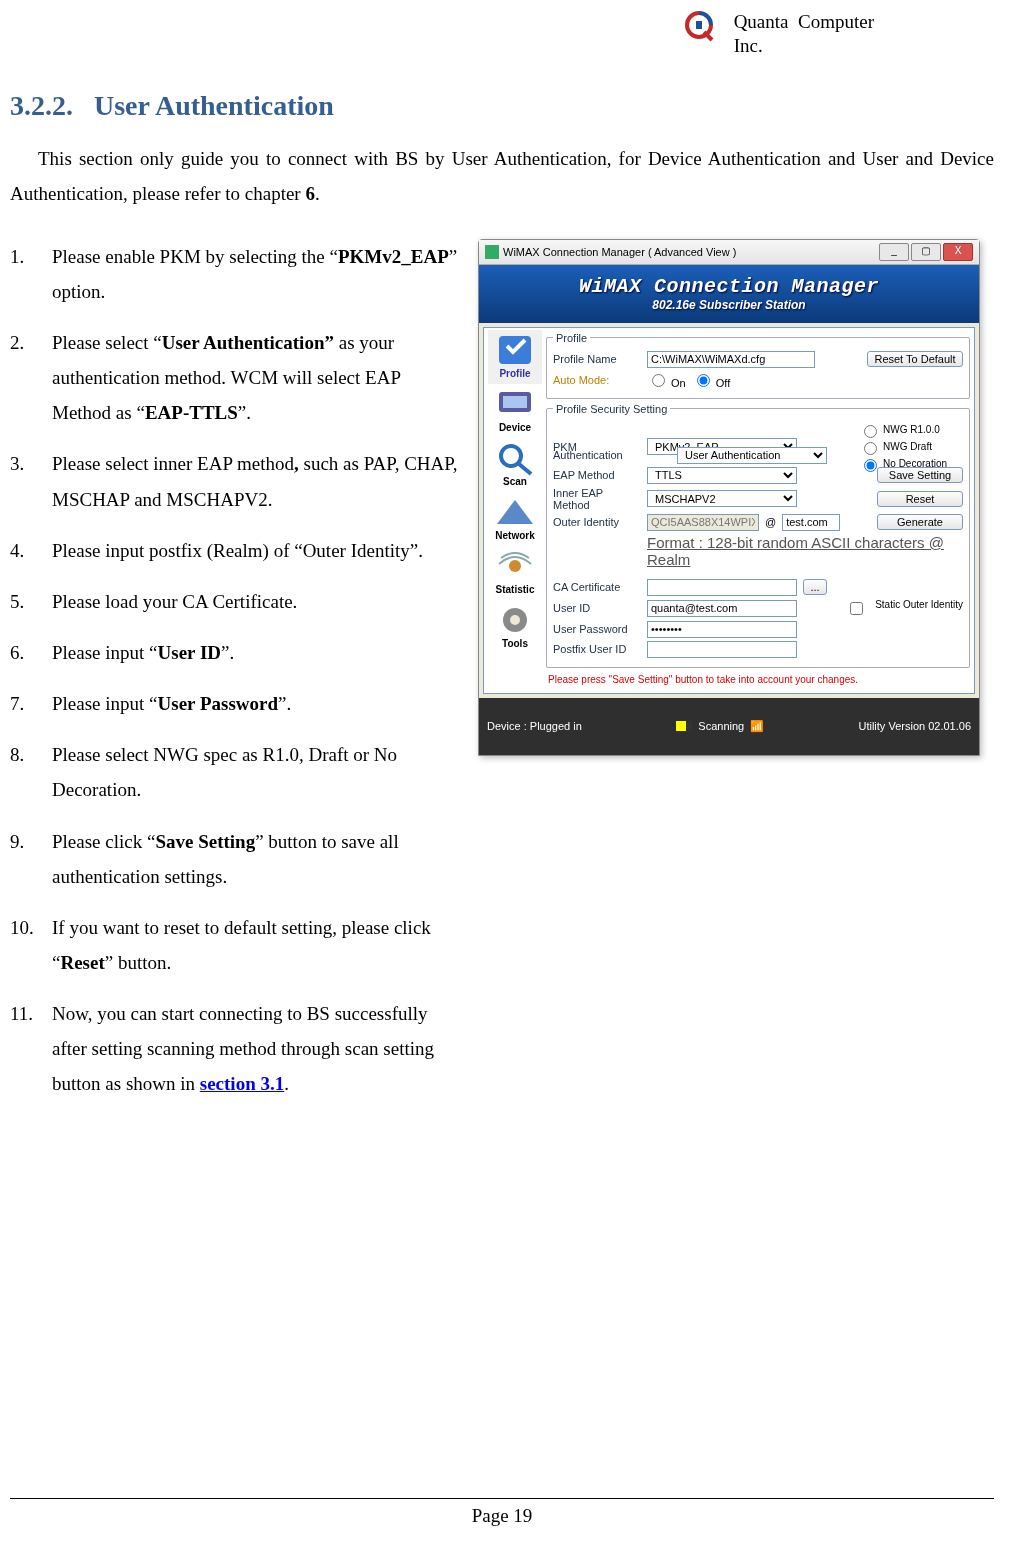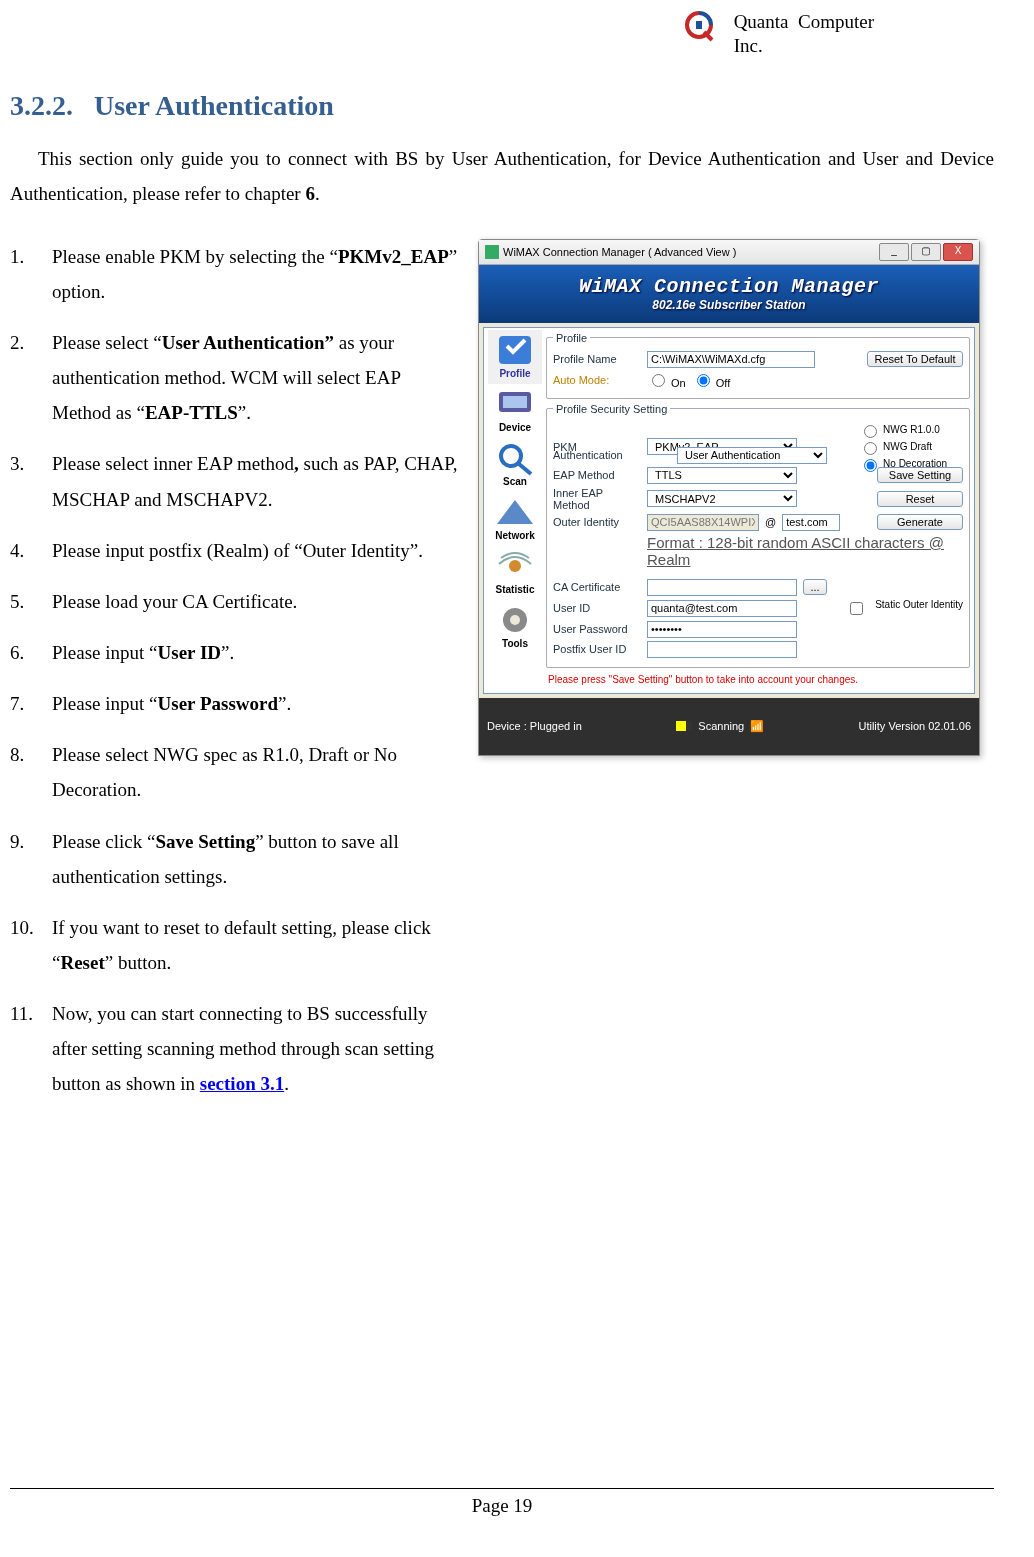--- a/index.html
+++ b/index.html
@@ -153,21 +153,21 @@
   .statusbar {
     background:#2f2f2f; color:#fff; font-size:11px;
     display:flex; justify-content:space-between; align-items:center;
     padding:22px 8px;
   }
   .statusbar .mid { display:flex; align-items:center; gap:6px;}
   .cb { display:flex; align-items:flex-start; gap:9px; font-size:10px;}
   
   .page-footer {
     position:absolute;
-    bottom:40px; left:10px; right:40px;
+    bottom:30px; left:10px; right:40px;
     border-top:1px solid #000;
     text-align:center;
     font-size:19px;
     padding-top:6px;
   }
 </style>
 </head>
 <body>
 
 <div class="header">

